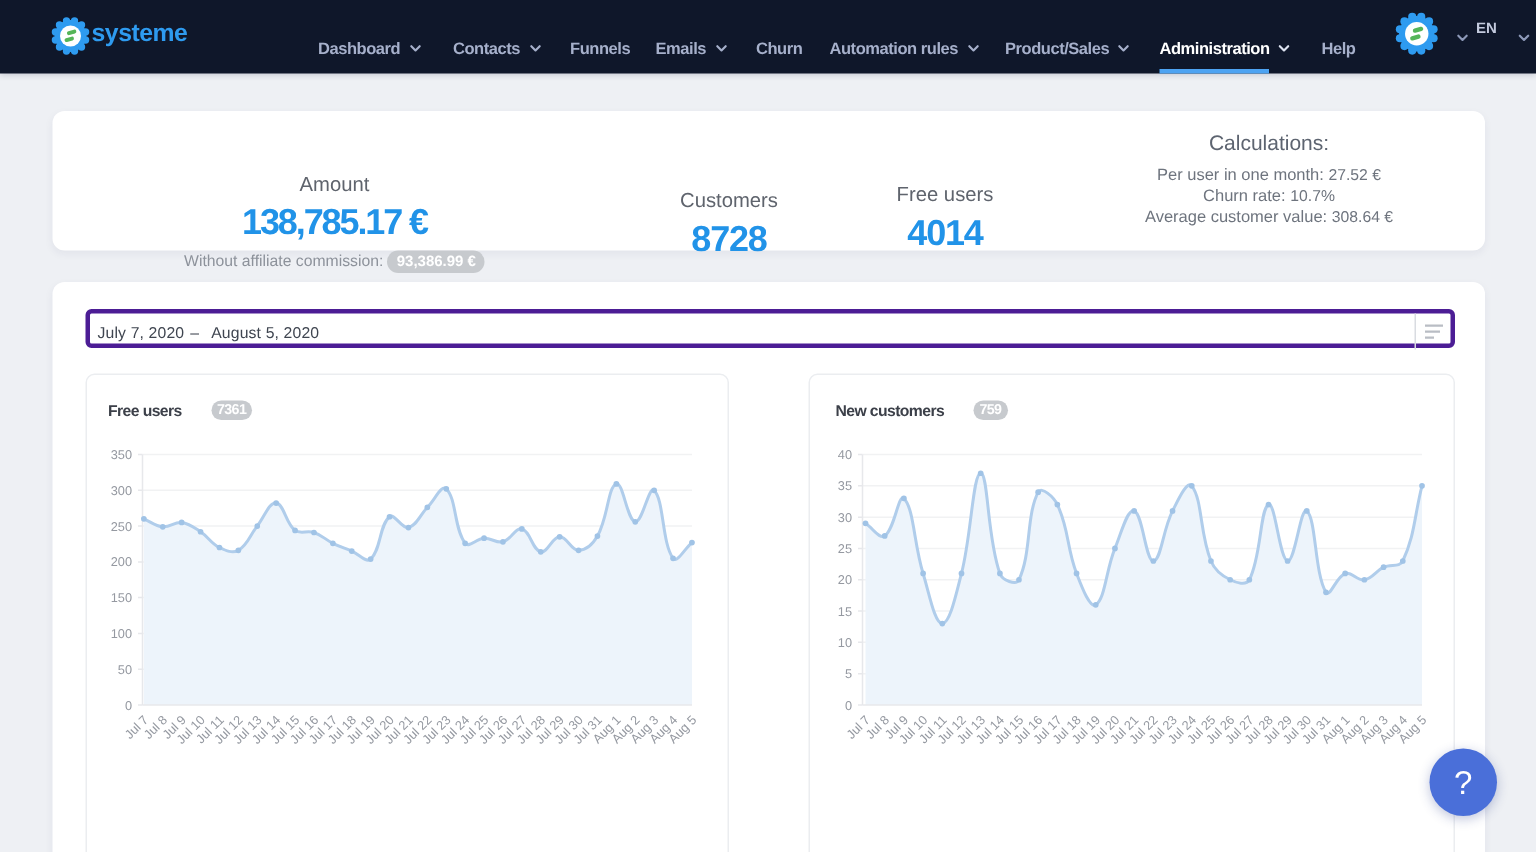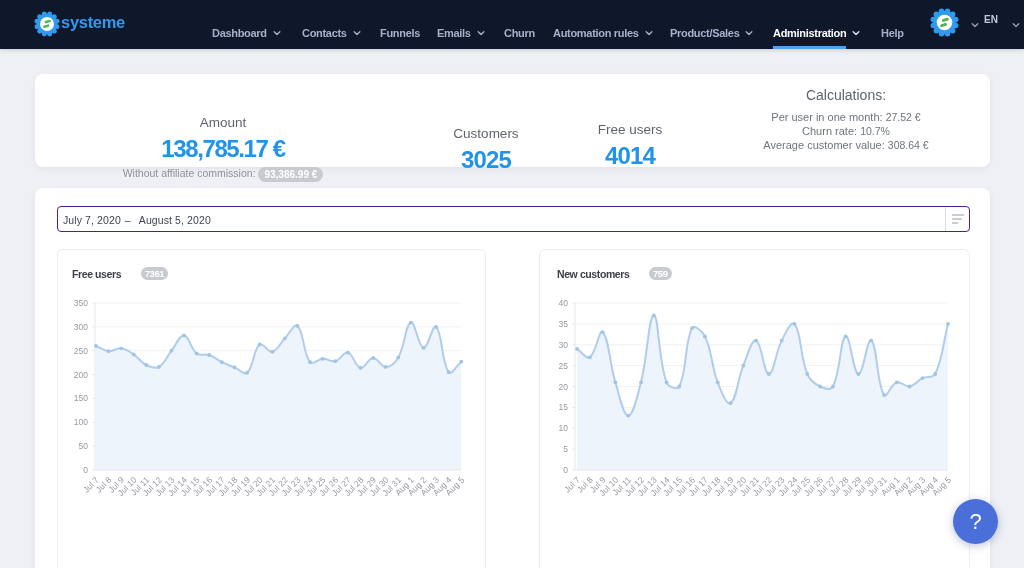--- a/index.html
+++ b/index.html
@@ -16,21 +16,21 @@
 .main { left:35px; top:188px; width:955px; height:400px; }
 .col { position:absolute; text-align:center; }
 .lbl { font-size:13.5px; color:#5f646d;margin-top:28px; }
 .big { font-size:24px; font-weight:bold; color:#2193e8; margin-top:5px; letter-spacing:-0.8px; }
 .pill { display:inline-block; background:#c7cace; color:#fff; font-weight:bold; border-radius:10px; }
 .sub { font-size:10.5px; color:#8d929b; margin-top:4px; }
 .sub .pill { font-size:10px; padding:2px 6px; vertical-align:middle; }
 .calc-h { font-size:14px; color:#5d6470; }
 .calc-l { font-size:11px; color:#6e747e; line-height:14.2px; }
 .calc-l b { font-weight:normal; font-size:10.5px; }
-.dateinput { position:absolute; left:57px; top:206px; width:913px; height:26px; background:#fff; border:1px solid #4c1d95; border-radius:4px; }
+.dateinput { position:absolute; left:57px; top:206px; width:913px; height:26px; background:#fff; border:3px solid #4c1d95; border-radius:4px; }
 .dateinput .txt { position:absolute; left:5px; top:7px; font-size:10.5px; color:#3f4550; letter-spacing:0.1px; }
 .datebtn { position:absolute; right:0; top:0; width:24px; height:24px; border-left:1px solid #d9dce1; }
 .chartbox { position:absolute; top:249px; height:400px; background:#fff; border:1px solid #ebedf0; border-radius:6px; }
 .cb1 { left:57px; width:429px; }
 .cb2 { left:539px; width:431px; }
 .ctitle { position:absolute; top:268px; font-size:10.5px; font-weight:bold; color:#3c4049; letter-spacing:-0.4px; }
 .ctitle .pill { font-size:9.5px; padding:1px 4px; margin-left:17px; position:relative; top:-1px; border-radius:7px; }
 .help { position:absolute; left:953px; top:499px; width:45px; height:45px; border-radius:50%; background:#4a6fd9; box-shadow:0 2px 8px rgba(40,60,140,0.3); color:#fff; font-size:22px; text-align:center; line-height:45px; }
 </style>
 </head>
@@ -113,21 +113,21 @@
 </div>
 
 <div class="card stats">
   <div class="col" style="left:58px; top:13px; width:260px">
     <div class="lbl">Amount</div>
     <div class="big" style="letter-spacing:-1.4px">138,785.17 €</div>
     <div class="sub">Without affiliate commission: <span class="pill">93,386.99 €</span></div>
   </div>
   <div class="col" style="left:356px; top:24px; width:190px">
     <div class="lbl">Customers</div>
-    <div class="big">3025</div>
+    <div class="big">8728</div>
   </div>
   <div class="col" style="left:500px; top:20px; width:190px">
     <div class="lbl">Free users</div>
     <div class="big">4014</div>
   </div>
   <div class="col" style="left:706px; top:13px; width:210px">
     <div class="calc-h">Calculations:</div>
     <div class="calc-l" style="margin-top:7px">Per user in one month: <b>27.52 €</b></div>
     <div class="calc-l">Churn rate: <b>10.7%</b></div>
     <div class="calc-l">Average customer value: <b>308.64 €</b></div>

